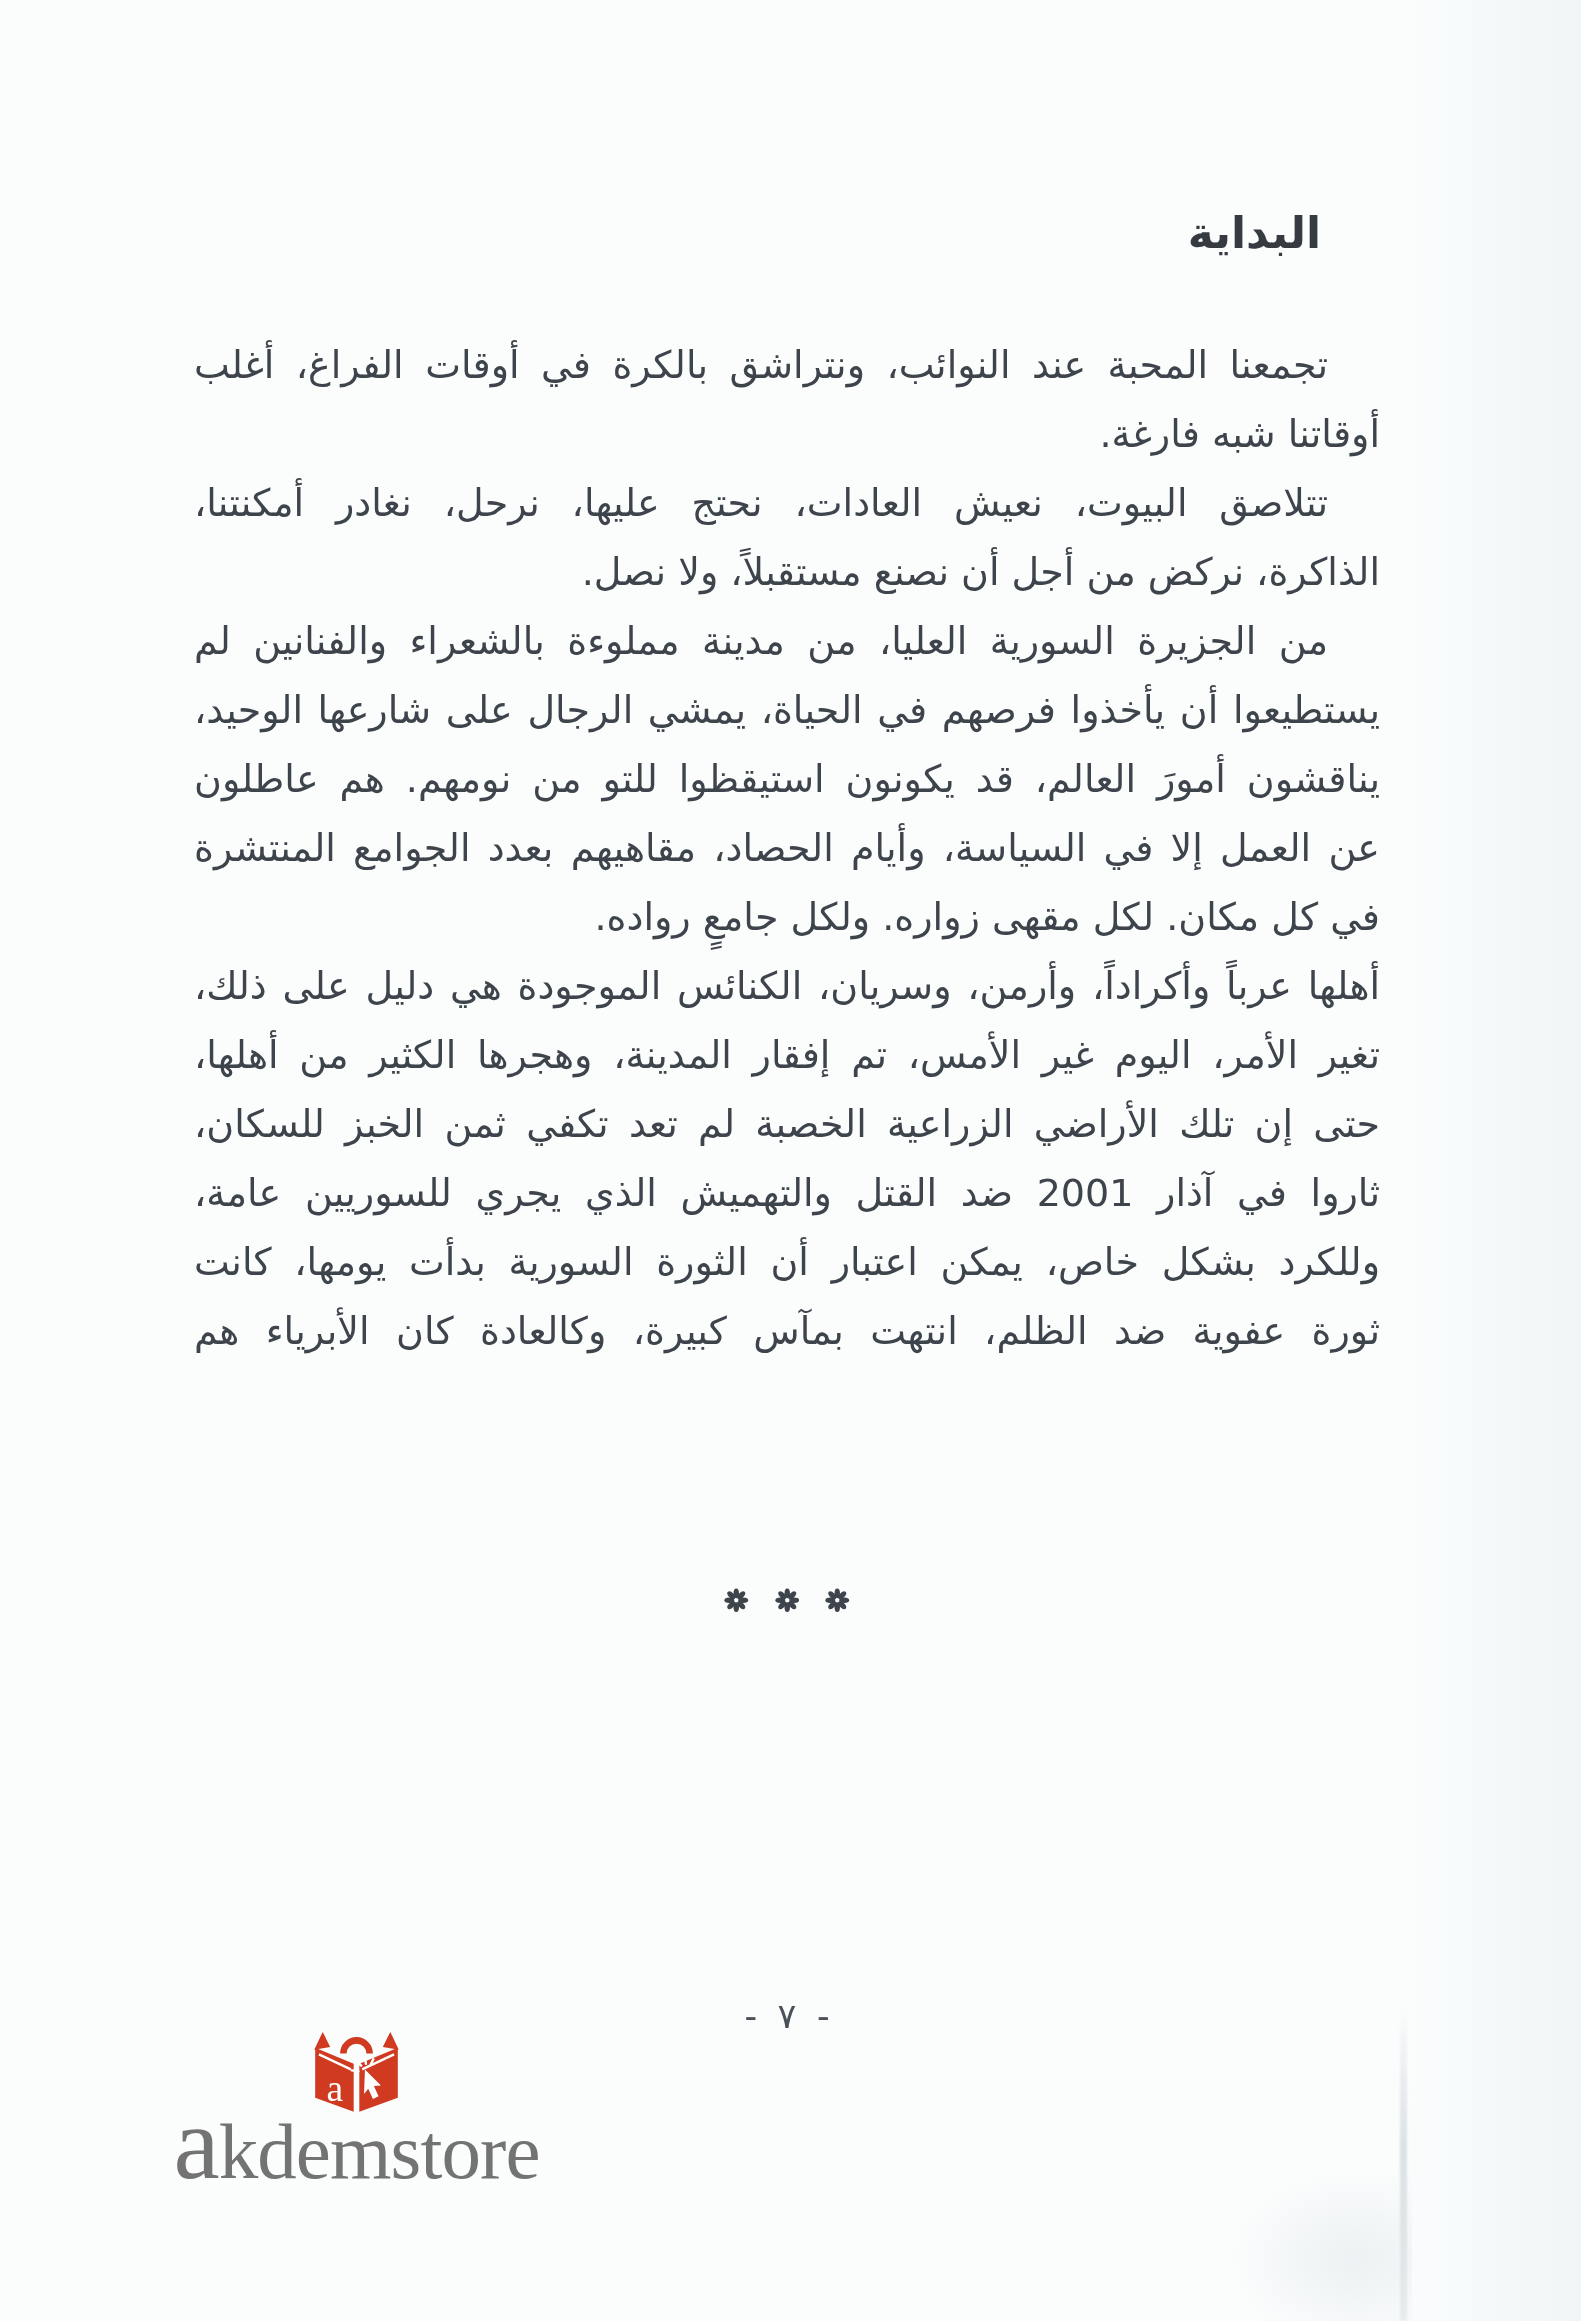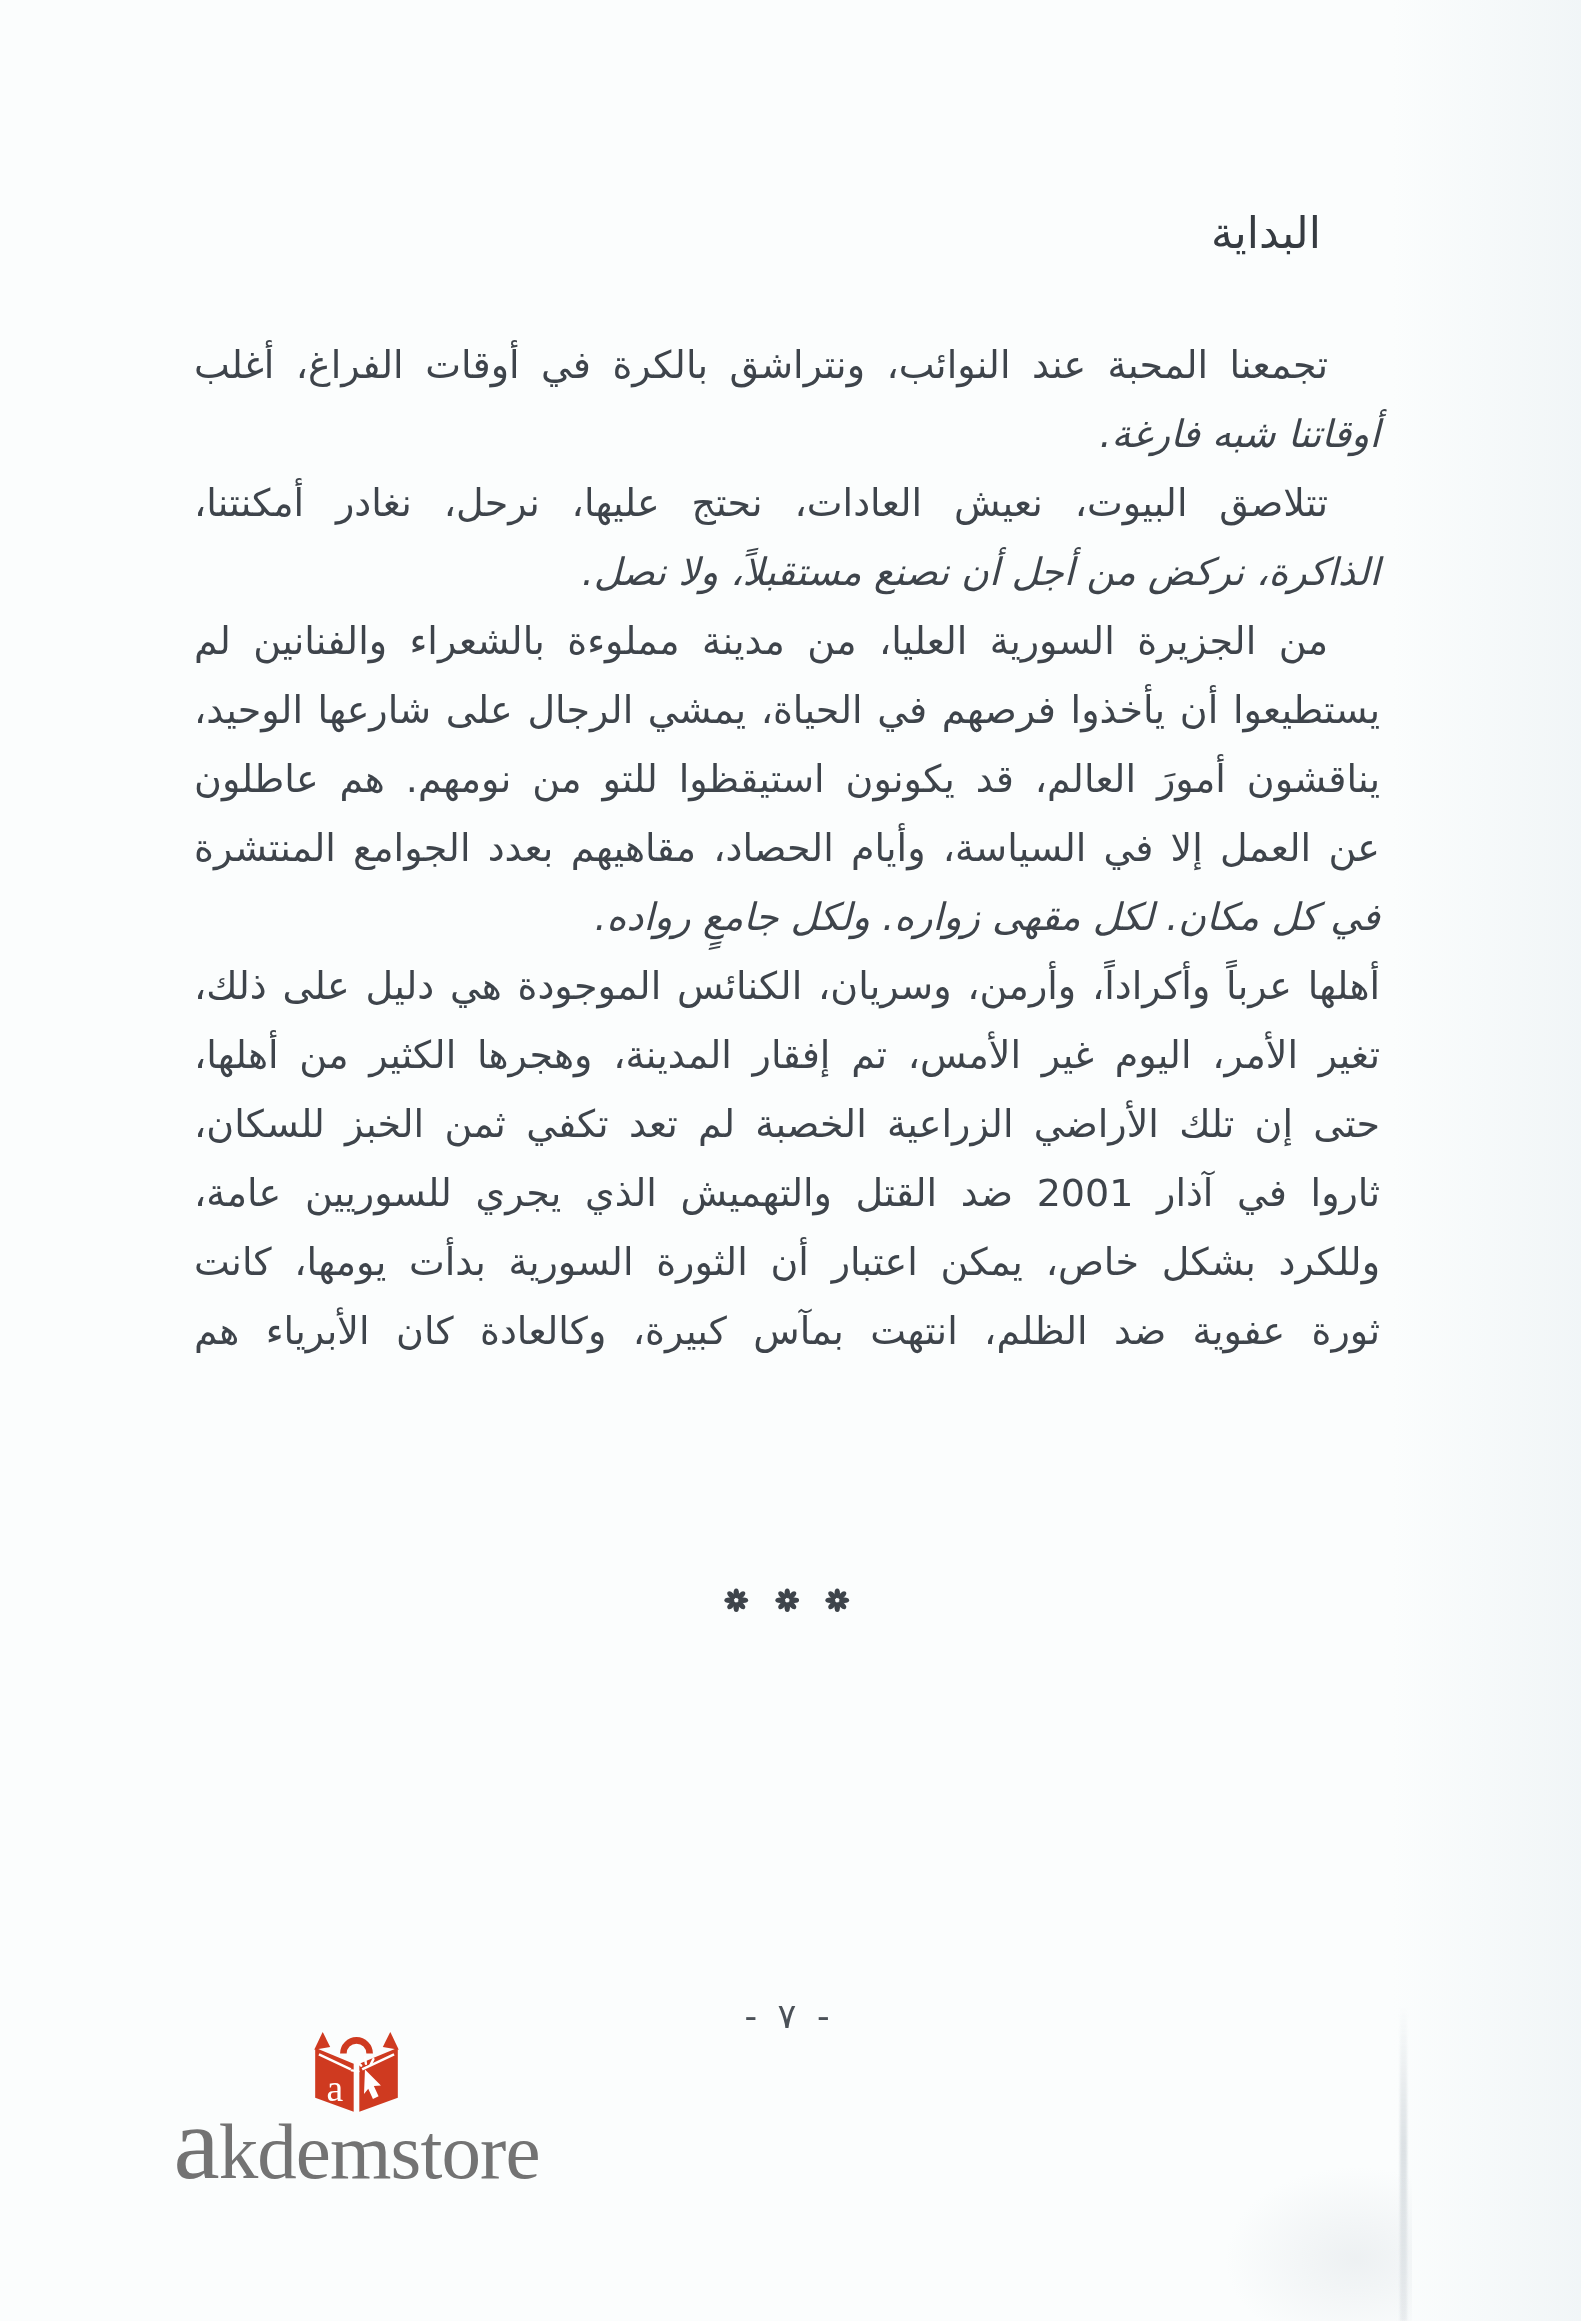--- a/index.html
+++ b/index.html
@@ -9,32 +9,32 @@
     font-family:"DejaVu Sans", sans-serif;
     position:relative; overflow:hidden;
   }
   
   .page-tint {
     position:absolute; inset:0; pointer-events:none;
     background:linear-gradient(to right, rgba(235,242,245,0) 88%, rgba(222,231,236,0.35) 100%);
   }
   .title {
     position:absolute; top:207px; right:261px;
-    font-size:44px; font-weight:normal; color:#363b41;
+    font-size:44px; font-weight:bold; color:#363b41;
     margin:0; letter-spacing:0.5px;
   }
   .text-block {
     position:absolute; top:331px; right:202px; width:1186px;margin-left:36px;
   }
   .line {
     font-size:38px; line-height:69px; color:#3e444b;
     direction:rtl; unicode-bidi:embed;
   }
   .line.j { text-align:justify; text-align-last:justify; }
-  .line.f { text-align:right;font-style:italic; }
+  .line.f { text-align:right; }
   .line.ind { text-indent:52px; }
   .separator {
     position:absolute; top:1588px; right:202px; width:1186px;
     text-align:center; line-height:0;
   }
   .separator svg { margin:0 13px; vertical-align:middle; }
   .pageno {
     position:absolute; top:1996px; right:202px; width:1186px;
     text-align:center; font-size:35px; color:#4b5158;
     word-spacing:9.4px;

